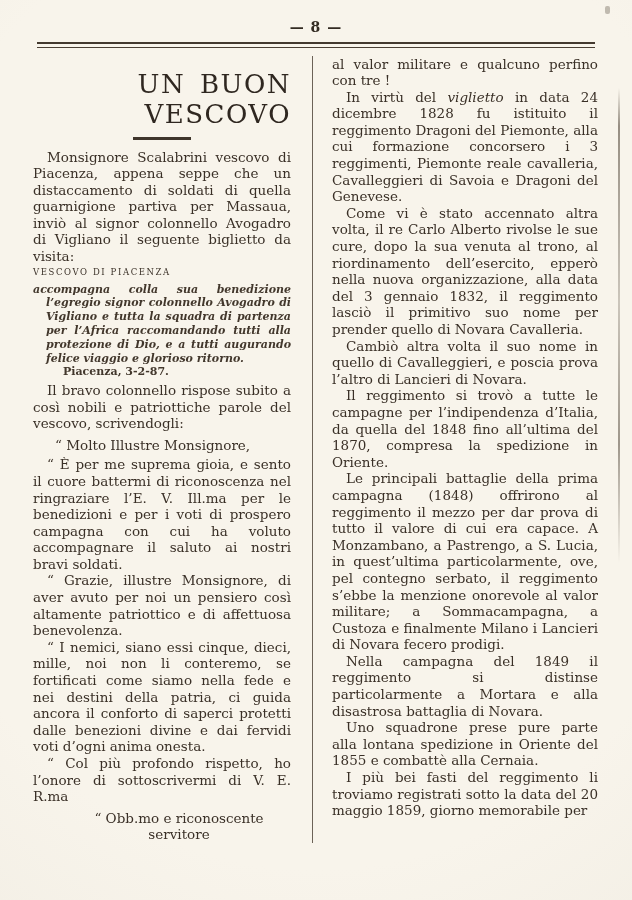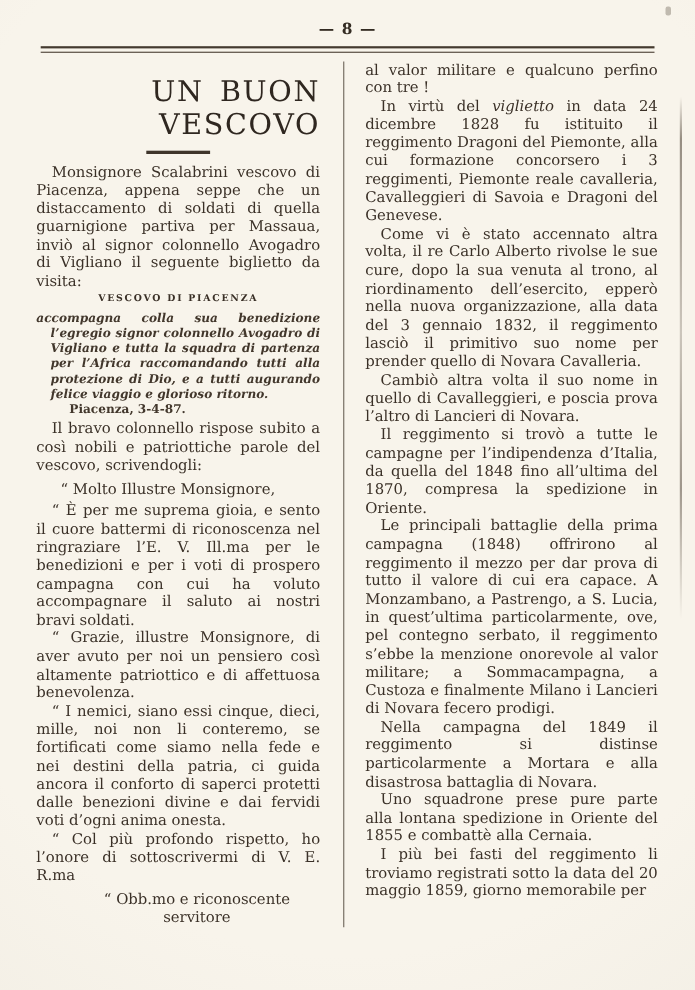--- a/index.html
+++ b/index.html
@@ -14,21 +14,21 @@
   .rule-top{width:558px;margin:7px auto 0;}
   .cols{display:flex;width:566px;margin:0 auto;padding-top:8px;}
   .col-left{width:258px;padding-right:21px;}
   .col-right{width:266px;padding-left:19px;border-left:1.5px solid rgba(62,50,38,.75);}
   p{margin:0;}
   .p{font-size:13.5px;line-height:16.6px;text-align:justify;text-indent:14px;hyphens:auto;-webkit-hyphens:auto;}
   .p.cont{text-indent:0;}
   .h1{margin-top:13px;text-align:right;font-size:26px;font-weight:normal;letter-spacing:1.5px;word-spacing:5px;color:#2f2720;}
   .h1-rule{width:58px;height:3px;background:#3f352b;margin:8px auto 9px;}
   .sig-name{text-align:center;font-weight:bold;font-size:14px;letter-spacing:1.2px;margin-top:8px;color:#332b22;}
-  .sig-role{text-align:center;font-weight:bold;font-size:8.5px;letter-spacing:1.6px;margin-top:2px;}
+  .sig-role{text-align:left;font-weight:normal;font-size:8.5px;letter-spacing:1.6px;margin-top:2px;}
   .note{font-size:11px;line-height:13.8px;font-style:italic;font-weight:bold;text-align:justify;margin-top:6px;padding-left:13px;text-indent:-13px;color:#42372c;hyphens:auto;}
   .note-date{font-size:11px;line-height:13.5px;font-weight:bold;padding-left:30px;color:#42372c;}
   .quote-salutation{font-size:13.5px;line-height:16.6px;text-indent:22px;margin-top:5px;margin-bottom:3px;}
   .sp{margin-top:3px;}
   .sig1{margin-top:5px;font-size:13.5px;line-height:16.6px;text-align:center;padding-left:34px;}
   em{font-style:italic;}
   .edge-line{position:absolute;right:12px;top:88px;width:2px;height:475px;
     background:linear-gradient(to bottom, rgba(70,58,44,0) 0%, rgba(70,58,44,.55) 8%, rgba(70,58,44,.25) 45%, rgba(70,58,44,.5) 75%, rgba(70,58,44,0) 100%);}
   .corner-smudge{position:absolute;right:22px;top:6px;width:5px;height:8px;background:rgba(90,78,62,.35);border-radius:2px;}
 </style>
@@ -46,21 +46,21 @@
 
     <div class="col-left">
       <div class="h1">UN BUON VESCOVO</div>
       <div class="h1-rule"></div>
 
       <p class="p">Monsignore Scalabrini vescovo di Piacenza, appena seppe che un distaccamento di soldati di quella guarnigione partiva per Massaua, inviò al signor colonnello Avogadro di Vigliano il seguente biglietto da visita:</p>
 
       <div class="sig-role">VESCOVO DI PIACENZA</div>
 
       <p class="note">accompagna colla sua benedizione l’egregio signor colonnello Avogadro di Vigliano e tutta la squadra di partenza per l’Africa raccomandando tutti alla protezione di Dio, e a tutti augurando felice viaggio e glorioso ritorno.</p>
-      <p class="note-date">Piacenza, 3-4-87.</p>
+      <p class="note-date">Piacenza, 3-2-87.</p>
 
       <p class="p sp">Il bravo colonnello rispose subito a così nobili e patriottiche parole del vescovo, scrivendogli:</p>
 
       <p class="quote-salutation">“ Molto Illustre Monsignore,</p>
 
       <p class="p">“ È per me suprema gioia, e sento il cuore battermi di riconoscenza nel ringraziare l’E. V. Ill.ma per le benedizioni e per i voti di prospero campagna con cui ha voluto accompagnare il saluto ai nostri bravi soldati.</p>
       <p class="p">“ Grazie, illustre Monsignore, di aver avuto per noi un pensiero così altamente patriottico e di affettuosa benevolenza.</p>
       <p class="p">“ I nemici, siano essi cinque, dieci, mille, noi non li conteremo, se fortificati come siamo nella fede e nei destini della patria, ci guida ancora il conforto di saperci protetti dalle benezioni divine e dai fervidi voti d’ogni anima onesta.</p>
       <p class="p">“ Col più profondo rispetto, ho l’onore di sottoscrivermi di V. E. R.ma</p>
 

